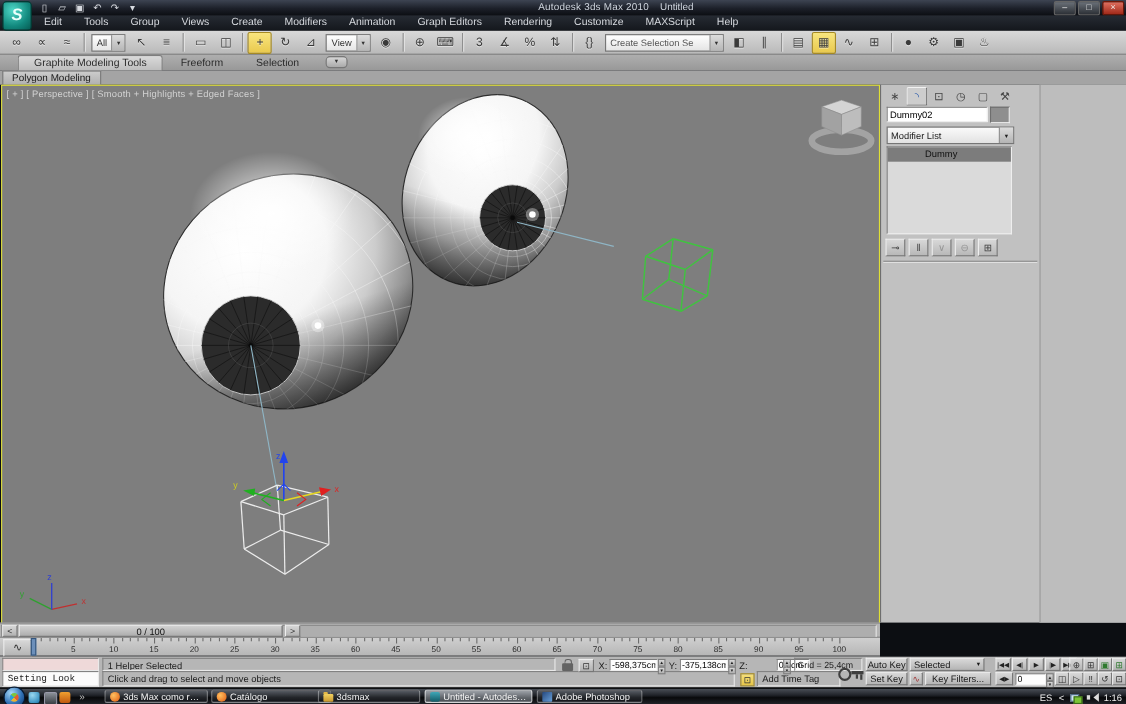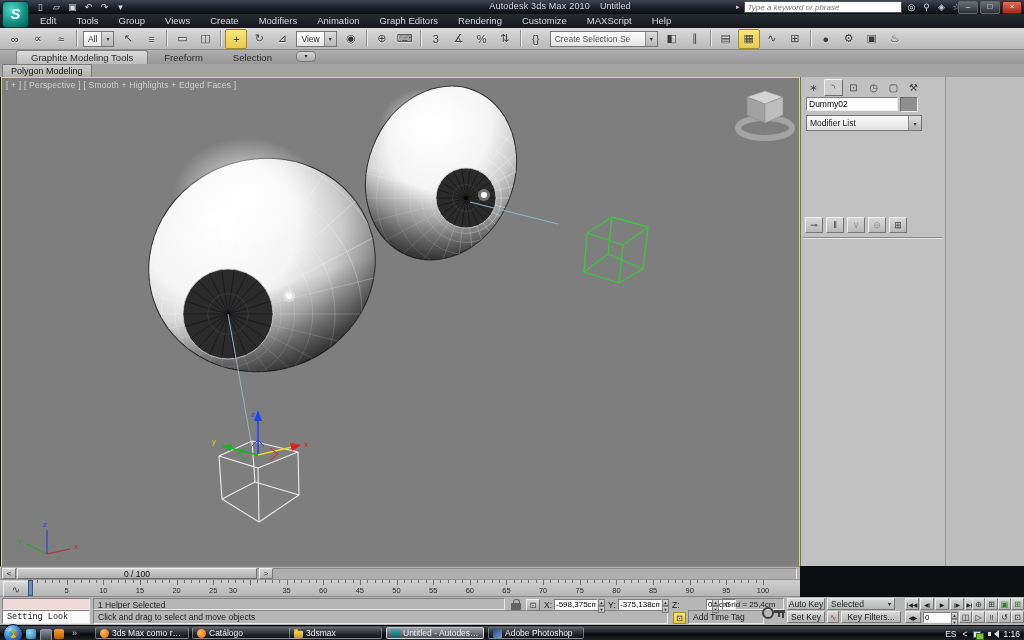--- a/index.html
+++ b/index.html
@@ -160,31 +160,20 @@
     <div id="qat" class="abs">
         <span class="qat-btn">▯</span>
         <span class="qat-btn">▱</span>
         <span class="qat-btn">▣</span>
         <span class="qat-btn">↶</span>
         <span class="qat-btn">↷</span>
         <span class="qat-btn">▾</span>
       </div>
     <div id="titletext" class="abs">Autodesk 3ds Max 2010</div>
     <div id="titledoc" class="abs">Untitled</div>
-    <div id="infocenter" class="abs">
-      <span id="ic-arrow">▸</span>
-      <input id="ic-search" readonly="" placeholder="Type a keyword or phrase" style="">
-      <span id="ic-icons" style="display:flex;gap:3px">
-          <span class="ic-btn">◎</span>
-          <span class="ic-btn">⚲</span>
-          <span class="ic-btn">◈</span>
-          <span class="ic-btn">☆</span>
-          <span class="ic-btn">?</span>
-        </span>
-    </div>
     <div id="winbtns" class="abs">
       <span class="winbtn">–</span>
       <span class="winbtn">□</span>
       <span class="winbtn close">×</span>
     </div>
   </div>
   <div id="applogo" class="abs">S</div>
 
   <div id="menubar" class="abs">
       <div class="menu-item">Edit</div>
@@ -496,20 +485,23 @@
         <div class="cp-tab">◷</div>
         <div class="cp-tab">▢</div>
         <div class="cp-tab">⚒</div>
       </div>
     <input id="cp-name" readonly="" value="Dummy02" style="">
     <div id="cp-swatch"></div>
     <div id="cp-modlist">
       <span class="lbl">Modifier List</span>
       <span class="arr">▾</span>
     </div>
+    <div id="cp-stack">
+        <div class="stack-row selected">Dummy</div>
+      </div>
     <div id="cp-stackbtns">
         <div class="sbtn">⊸</div>
         <div class="sbtn">‖</div>
         <div class="sbtn disabled">∨</div>
         <div class="sbtn disabled">⊖</div>
         <div class="sbtn">⊞</div>
       </div>
     <div id="cp-div"></div>
     <div id="cp-rightcol"></div>
   </div>
@@ -554,21 +546,21 @@
         <div class="tick" style="left: 191.26px; height: 3px;"></div>
         <div class="tick" style="left: 198.59px; height: 3px;"></div>
         <div class="tick" style="left: 205.92px; height: 3px;"></div>
         <div class="tick" style="left: 213.25px; height: 5px;"></div>
         <div class="tick-label" style="left: 213.25px;">25</div>
         <div class="tick" style="left: 220.58px; height: 3px;"></div>
         <div class="tick" style="left: 227.91px; height: 3px;"></div>
         <div class="tick" style="left: 235.24px; height: 3px;"></div>
         <div class="tick" style="left: 242.57px; height: 3px;"></div>
         <div class="tick" style="left: 249.9px; height: 5px;"></div>
-        <div class="tick-label" style="left: 233px;">30</div>
+        <div class="tick-label" style="left: 250px;">30</div>
         <div class="tick" style="left: 257.23px; height: 3px;"></div>
         <div class="tick" style="left: 264.56px; height: 3px;"></div>
         <div class="tick" style="left: 271.89px; height: 3px;"></div>
         <div class="tick" style="left: 279.22px; height: 3px;"></div>
         <div class="tick" style="left: 286.55px; height: 5px;"></div>
         <div class="tick-label" style="left: 286.55px;">35</div>
         <div class="tick" style="left: 293.88px; height: 3px;"></div>
         <div class="tick" style="left: 301.21px; height: 3px;"></div>
         <div class="tick" style="left: 308.54px; height: 3px;"></div>
         <div class="tick" style="left: 315.87px; height: 3px;"></div>

